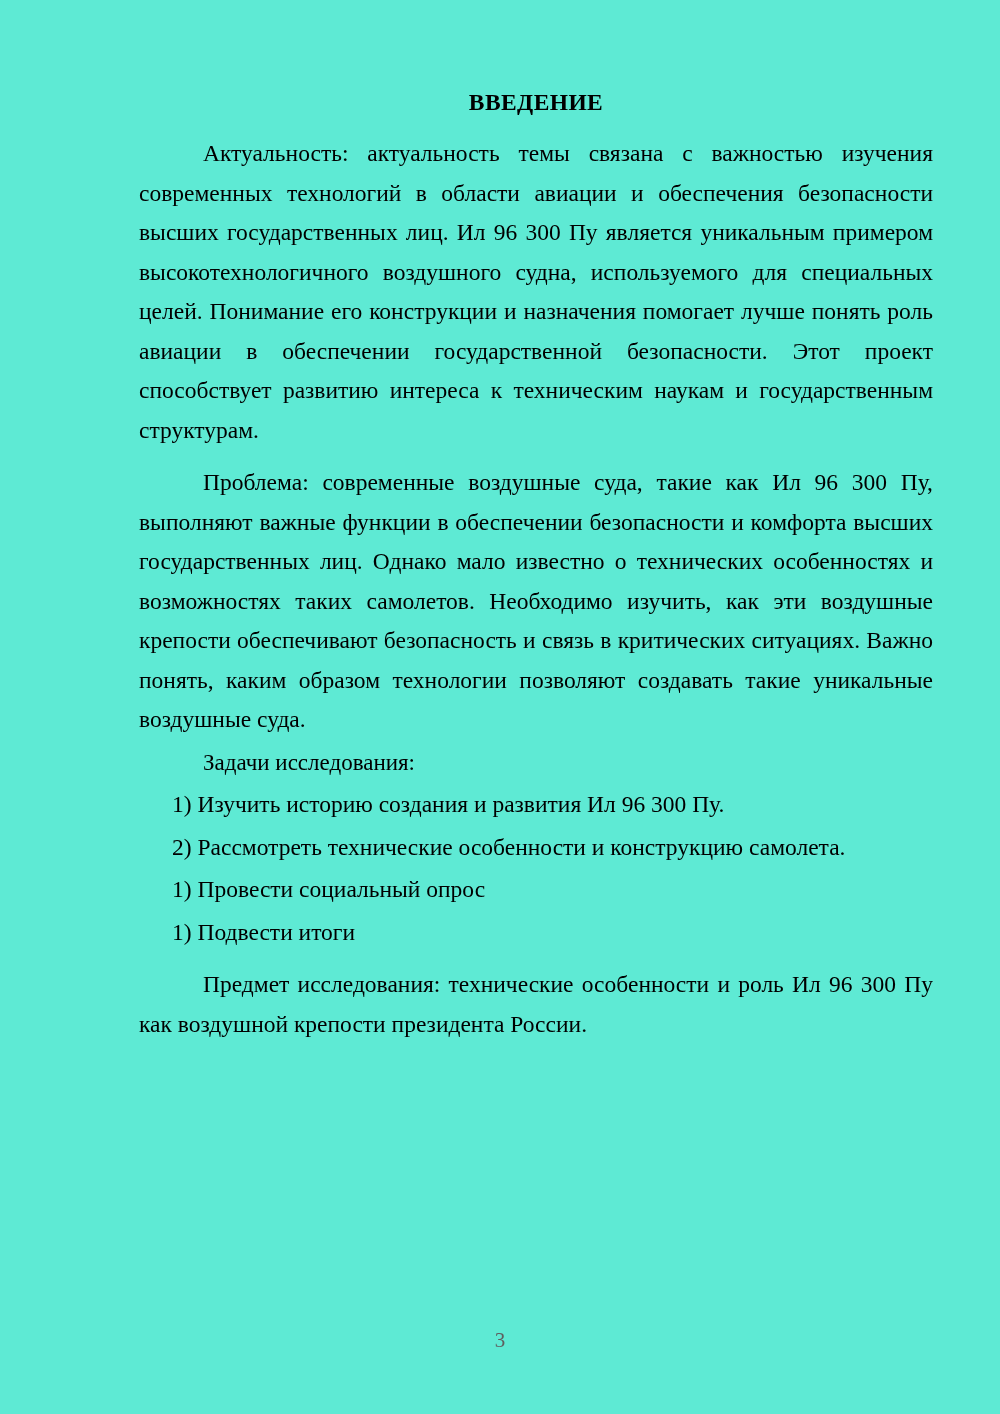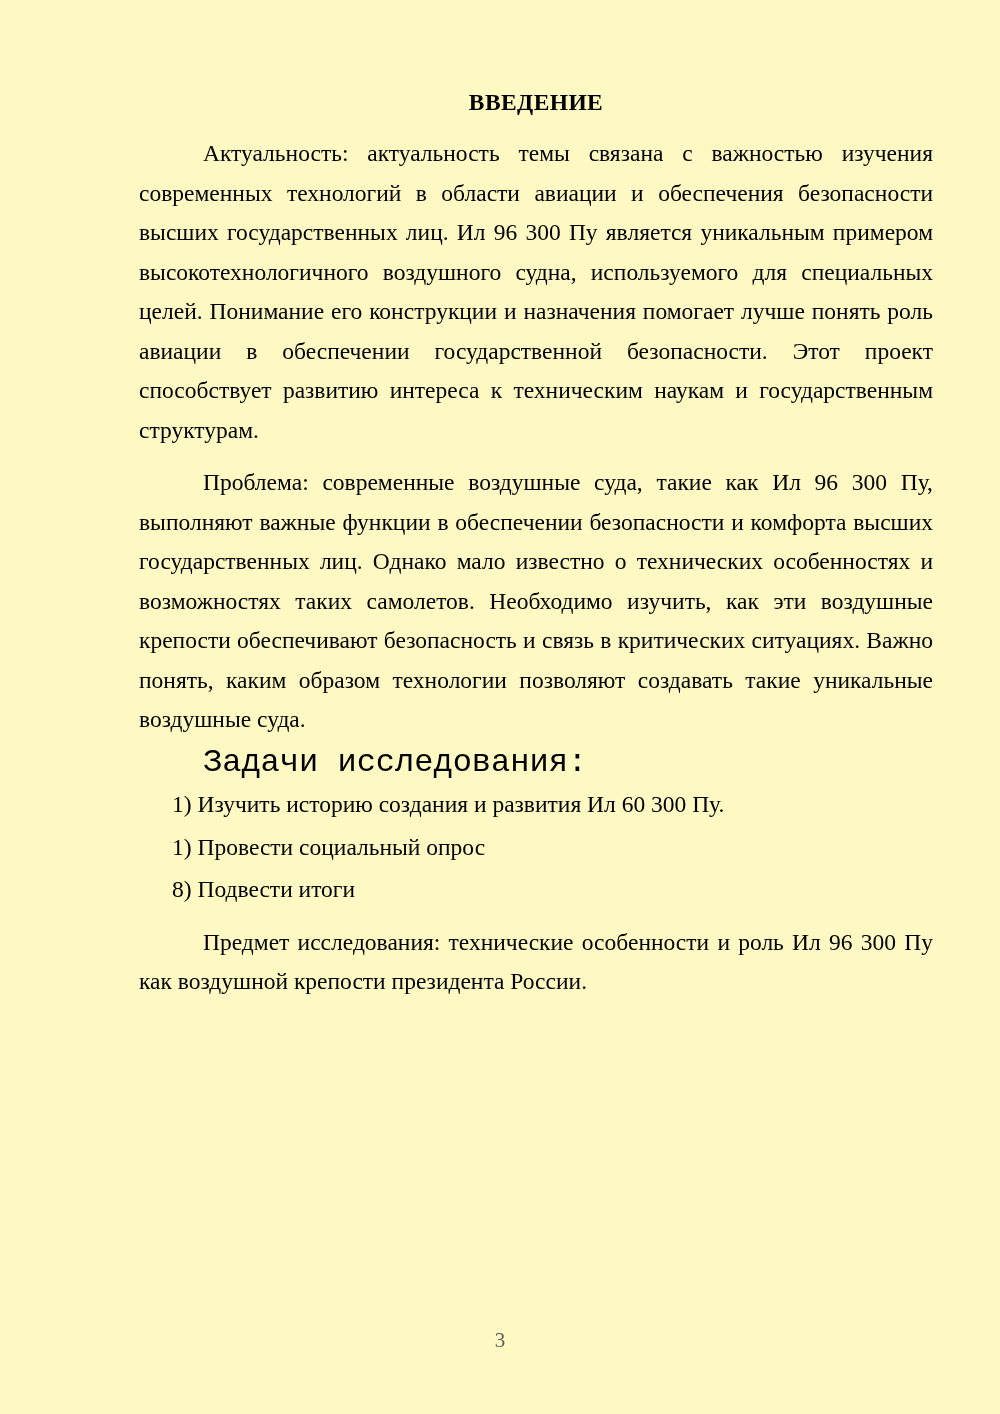--- a/index.html
+++ b/index.html
@@ -10,21 +10,21 @@
   }
   body {
     font-family: "Liberation Serif", "DejaVu Serif", serif;
     color: #000000;
   }
   .page {
     position: relative;
     width: 1000px;
     height: 1414px;
     margin: 0 auto;
-    background: #fef9c3;
+    background: #5eead4;
     box-sizing: border-box;
     overflow: hidden;
   }
   .content {
     position: absolute;
     left: 139px;
     top: 88px;
     width: 794px;
   }
   .doc-title {
@@ -42,26 +42,25 @@
     text-justify: inter-word;
     text-indent: 64px;
     margin: 13px 0 3px 0;
     hyphens: none;
   }
   .para:last-of-type {
     margin-bottom: 0;
     font-family: Liberation Serif, serif;
   }
   .list-heading {
-    font-size: 32px;
+    font-size: 23px;
     line-height: 39.5px;
     text-align: left;
     text-indent: 64px;
     margin: 0 0 3px 0;
-    font-family: Liberation Mono, monospace;
   }
   .list-item {
     font-size: 23.5px;
     line-height: 39.5px;
     text-align: justify;
     text-indent: 33px;
     margin: 0 0 3px 0;
   }
   .page-number {
     position: absolute;
@@ -86,27 +85,28 @@
 
     <h1 class="doc-title">ВВЕДЕНИЕ</h1>
 
     <p class="para">Актуальность: актуальность темы связана с важностью изучения современных технологий в области авиации и обеспечения безопасности высших государственных лиц. Ил 96 300 Пу является уникальным примером высокотехнологичного воздушного судна, используемого для специальных целей. Понимание его конструкции и назначения помогает лучше понять роль авиации в обеспечении государственной безопасности. Этот проект способствует развитию интереса к техническим наукам и государственным структурам.</p>
 
     <p class="para">Проблема: современные воздушные суда, такие как Ил 96 300 Пу, выполняют важные функции в обеспечении безопасности и комфорта высших государственных лиц. Однако мало известно о технических особенностях и возможностях таких самолетов. Необходимо изучить, как эти воздушные крепости обеспечивают безопасность и связь в критических ситуациях. Важно понять, каким образом технологии позволяют создавать такие уникальные воздушные суда.</p>
 
 
     <p class="list-heading">Задачи исследования:</p>
 
-    <p class="list-item">1) Изучить историю создания и развития Ил 60 300 Пу.</p>
+    <p class="list-item">1) Изучить историю создания и развития Ил 96 300 Пу.</p>
 
+    <p class="list-item">2) Рассмотреть технические особенности и конструкцию самолета.</p>
 
 
     <p class="list-item">1) Провести социальный опрос</p>
 
-    <p class="list-item">8) Подвести итоги</p>
+    <p class="list-item">1) Подвести итоги</p>
 
 
     <p class="para">Предмет исследования: технические особенности и роль Ил 96 300 Пу как воздушной крепости президента России.</p>
 
   </div>
 
   <div class="page-number">
     <span class="page-number-inner">3</span>
   </div>
 

